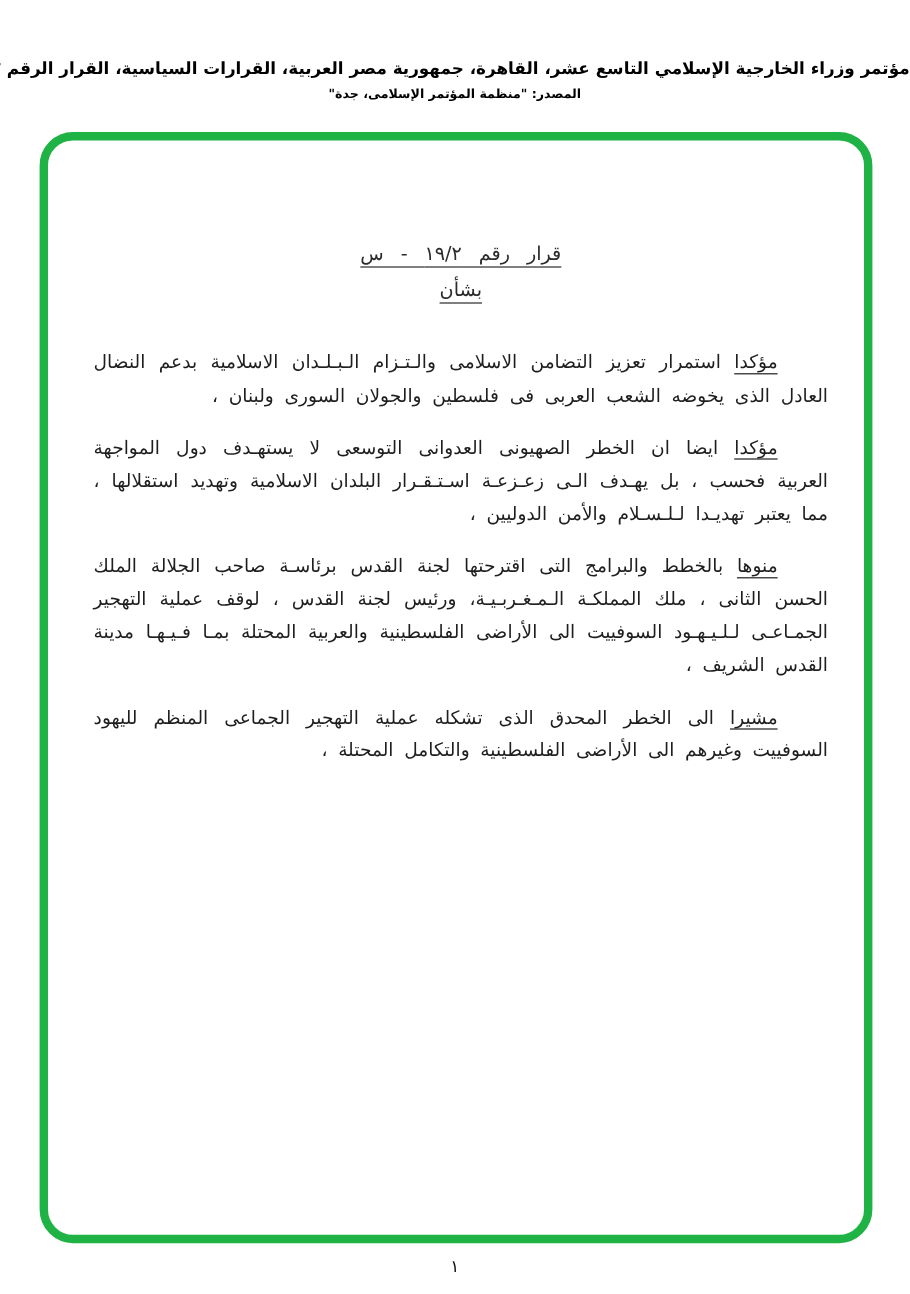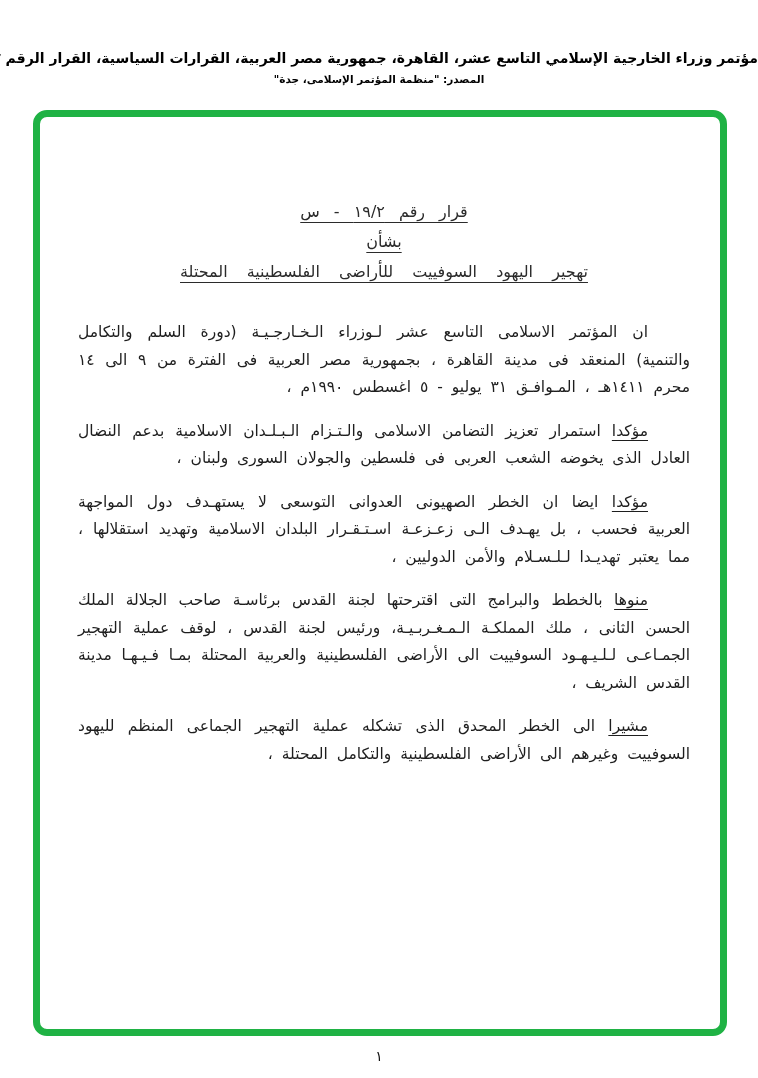--- a/index.html
+++ b/index.html
@@ -16,21 +16,21 @@
   .header-line1{
     font-size:14px;font-weight:bold;white-space:nowrap;letter-spacing:0;
   }
   .header-line2{
     font-size:10.5px;font-weight:bold;margin-top:7px;
   }
   .frame{
     position:absolute;left:33px;top:110px;width:694px;height:926px;
     box-sizing:border-box;
     border:7px solid var(--border-green,#1fb244);
-    border-radius:14px;
+    border-radius:28px;
     background:#fff;
   }
   .content{
     position:absolute;top:0;left:0;right:0;bottom:0;
     padding:80px 30px 0 38px;
     direction:rtl;unicode-bidi:embed;
   }
   .title-block{
     text-align:center;margin:0 0 32px 0;
   }
@@ -66,24 +66,22 @@
   <div class="header-line1">مؤتمر وزراء الخارجية الإسلامي التاسع عشر، القاهرة، جمهورية مصر العربية، القرارات السياسية، القرار الرقم ١٩/٢-س</div>
   <div class="header-line2">المصدر: "منظمة المؤتمر الإسلامى، جدة"</div>
 </div>
 
 <div class="frame">
   <div class="content">
 
     <div class="title-block">
       <p class="title-line">قرار رقم ١٩/٢ - س</p>
       <p class="title-line">بشأن</p>
-      <p class="title-line wide">تهجير اليهود السوفييت للأراضى الفلسطينية المحتلة</p>
     </div>
 
-    <p class="para"><span class="lead"></span><span>ان المؤتمر الاسلامى التاسع عشر لـوزراء الـخـارجـيـة (دورة السلم والتكامل والتنمية) المنعقد فى مدينة القاهرة ، بجمهورية مصر العربية فى الفترة من ٩ الى ١٤ محرم ١٤١١هـ ، المـوافـق ٣١ يوليو - ٥ اغسطس ١٩٩٠م ،</span></p>
 
 
     <p class="para"><span class="lead">مؤكدا</span><span> استمرار تعزيز التضامن الاسلامى والـتـزام الـبـلـدان الاسلامية بدعم النضال العادل الذى يخوضه الشعب العربى فى فلسطين والجولان السورى ولبنان ،</span></p>
 
     <p class="para"><span class="lead">مؤكدا</span><span> ايضا ان الخطر الصهيونى العدوانى التوسعى لا يستهـدف دول المواجهة العربية فحسب ، بل يهـدف الـى زعـزعـة اسـتـقـرار البلدان الاسلامية وتهديد استقلالها ، مما يعتبر تهديـدا لـلـسـلام والأمن الدوليين ،</span></p>
 
     <p class="para"><span class="lead">منوها</span><span> بالخطط والبرامج التى اقترحتها لجنة القدس برئاسـة صاحب الجلالة الملك الحسن الثانى ، ملك المملكـة الـمـغـربـيـة، ورئيس لجنة القدس ، لوقف عملية التهجير الجمـاعـى لـلـيـهـود السوفييت الى الأراضى الفلسطينية والعربية المحتلة بمـا فـيـهـا مدينة القدس الشريف ،</span></p>
 
     <p class="para"><span class="lead">مشيرا</span><span> الى الخطر المحدق الذى تشكله عملية التهجير الجماعى المنظم لليهود السوفييت وغيرهم الى الأراضى الفلسطينية والتكامل المحتلة ،</span></p>
 

